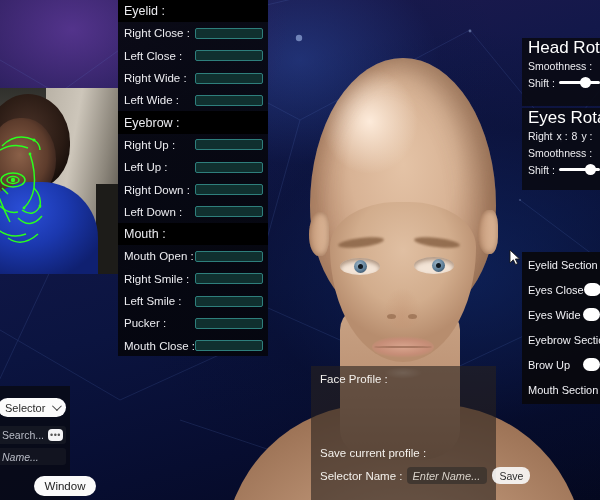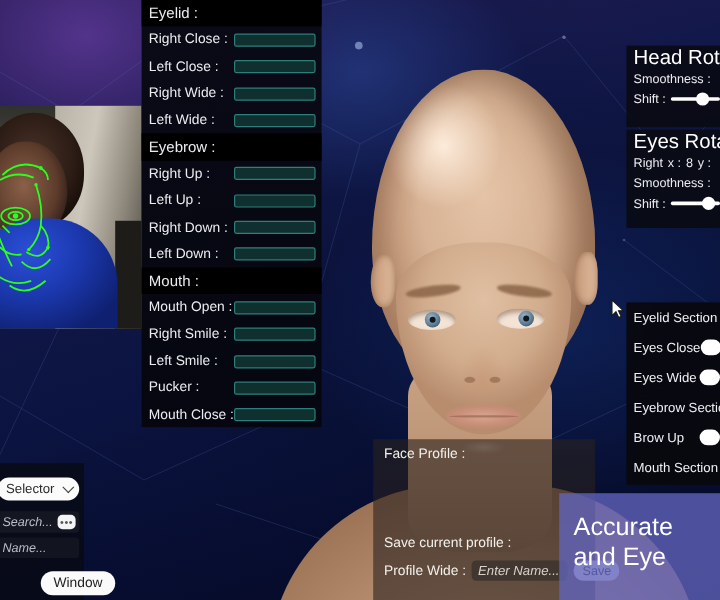--- a/index.html
+++ b/index.html
@@ -144,21 +144,21 @@
   .save-btn { width: 38px; height: 17px; background: rgba(250,250,250,.9); border-radius: 8px;
               display: flex; align-items: center; justify-content: center; font-size: 10.5px; color: #2b2b2b; }
 
   
   #tool-panel { left: -40px; top: 386px; width: 110px; height: 114px; background: rgba(8,10,22,.88); }
   .tp-dd { position: absolute; left: 38px; top: 12px; width: 68px; height: 19px; background: #fbfbfb;
            border-radius: 10px; display: flex; align-items: center; justify-content: space-between; padding: 0 7px; }
   .tp-dd .dv { font-size: 11px; color: #2a2a2a; }
   .tp-search { position: absolute; left: 38px; top: 40px; width: 68px; height: 18px;
                background: rgba(22,24,36,.9); border-radius: 3px; display:flex; align-items:center; padding-left:4px; }
-  .tp-search .ph { font-size: 10.5px; color: #b9bcc6; font-style: italic; }
+  .tp-search .ph { font-size: 10.5px; color: #b9bcc6; }
   .dots-btn { position: absolute; right: 3px; top: 3px; width: 15px; height: 12px; background: #f4f4f6;
               border-radius: 4px; display: flex; align-items: center; justify-content: center;
               font-size: 9px; color: #555; line-height: 0; letter-spacing: .5px; }
   .tp-name { position: absolute; left: 38px; top: 62px; width: 68px; height: 17px;
              background: rgba(20,22,34,.85); border-radius: 3px; display:flex; align-items:center; padding-left:4px; }
   .tp-name .ph { font-size: 10.5px; color: #b9bcc6; font-style: italic; }
   .window-btn { position: absolute; left: 74px; top: 90px; width: 62px; height: 20px; background: #fafafa;
                 border-radius: 10px; display: flex; align-items: center; justify-content: center;
                 font-size: 11.5px; color: #222; }
 
@@ -393,21 +393,21 @@
 
   <div class="panel" id="profile-panel">
     <div class="ttl">Face Profile :</div>
 
 
     <div class="pf-row" style="left:9px; top:81px;">
       <span class="pf-label">Save current profile :</span>
     </div>
 
     <div class="pf-row" style="left:9px; top:101px;">
-      <span class="pf-label">Profile Wide :</span>
+      <span class="pf-label">Selector Name :</span>
       <span class="name-input">
         <span class="ph">Enter Name...</span>
       </span>
       <span class="save-btn">Save</span>
     </div>
   </div>
 
   <div class="panel" id="tool-panel">
     <div class="tp-dd">
       <span class="dv">Selector</span>
@@ -416,24 +416,18 @@
     <div class="tp-search">
       <span class="ph">Search...</span>
       <span class="dots-btn">•••</span>
     </div>
     <div class="tp-name">
       <span class="ph">Name...</span>
     </div>
     <div class="window-btn">Window</div>
   </div>
 
-  <div id="caption-overlay">
-    <div class="ctext">
-      <div>Accurate</div>
-      <div>and Eye</div>
-    </div>
-  </div>
 
   <svg class="cursor" viewBox="0 0 12 17" style="left: 509px; top: 249px;">
     <path d="M1 1 L1 14 L4.3 10.8 L6.6 15.6 L8.6 14.6 L6.4 10 L10.6 10 Z" fill="#ffffff" stroke="#1a1a1a" stroke-width="0.9"></path>
   </svg>
 
 </div>
 
 </body></html>

